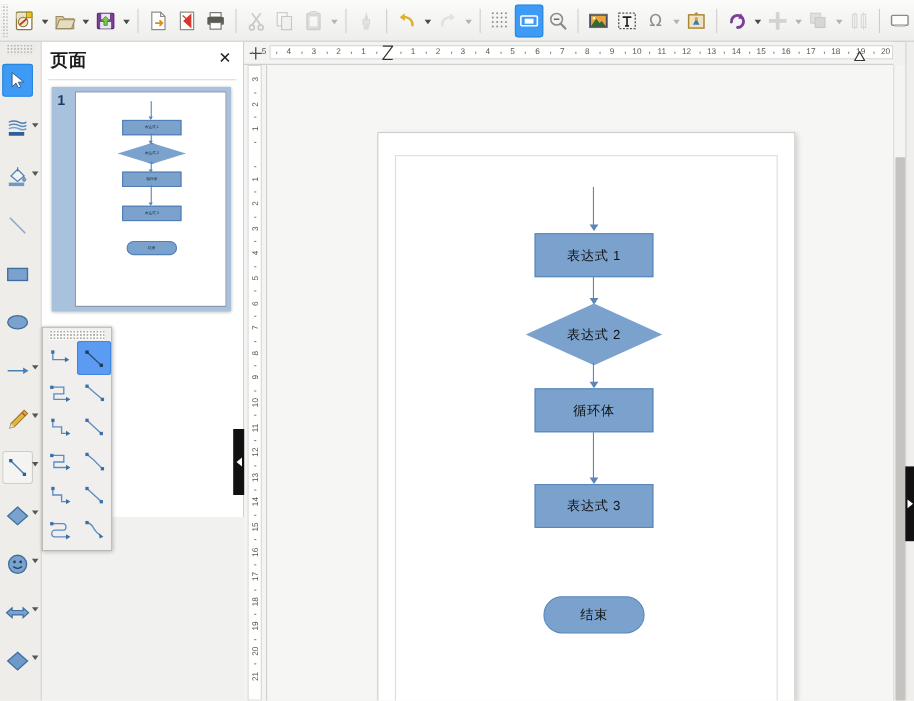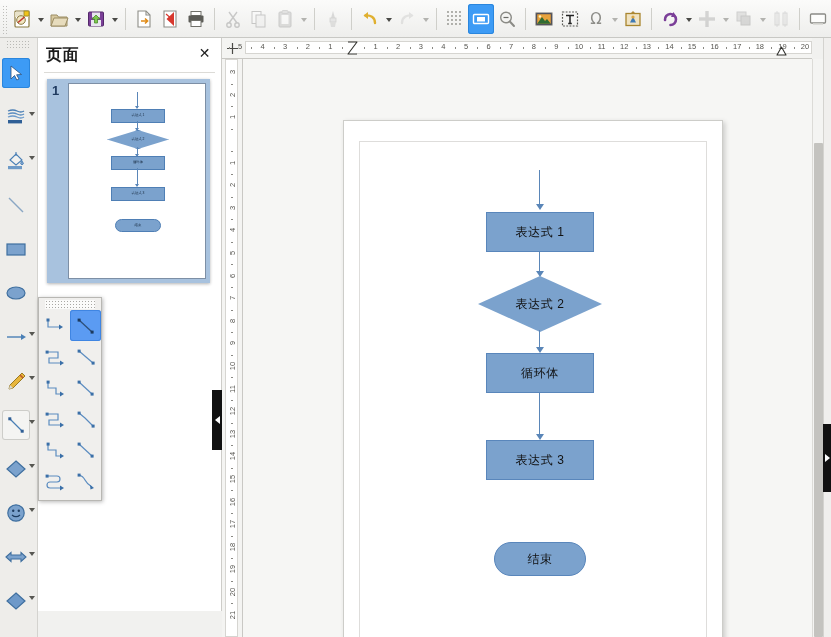--- a/index.html
+++ b/index.html
@@ -42,21 +42,21 @@
     background-size:3px 3px;background-position:0 3px;}
   .ritem{position:relative;height:44px;display:flex;align-items:center;}
   .ricon{width:28px;height:30px;margin-left:2px;display:flex;align-items:center;justify-content:center;border-radius:3px;}
   .ricon.on{background:#3d9bf5;box-shadow:inset 0 0 0 1px #2a86dd;}
   .ricon.framed{background:#f4f4f2;box-shadow:inset 0 0 0 1px #cdcdc9;}
   .rarr{position:absolute;right:2px;top:17px;width:0;height:0;
     border-left:3.5px solid transparent;border-right:3.5px solid transparent;border-top:4px solid #575752;}
 
   
   #pages{
-    position:absolute;left:38px;top:38px;width:184px;height:573px;
+    position:absolute;left:38px;top:38px;width:184px;height:432px;
     background:#ffffff;border-right:1px solid #cdccc8;box-sizing:border-box;
   }
   #pages-head{position:relative;height:34px;}
   #pages-title{position:absolute;left:8px;top:7px;font-size:16px;font-weight:bold;color:#1b1b1b;letter-spacing:.5px;}
   #pages-close{position:absolute;right:8px;top:6px;width:17px;height:17px;display:flex;
     align-items:center;justify-content:center;font-size:14px;color:#222;cursor:pointer;}
   #pages-sep{position:absolute;left:6px;right:6px;top:34px;height:1px;background:#dcdbd7;}
   #slide-list{position:absolute;left:0;top:36px;width:184px;bottom:0;overflow:hidden;}
   #slide1{position:relative;margin:5px 0 0 9px;width:163px;height:204px;
     background:#a8c2de;box-shadow:0 1px 3px rgba(0,0,0,.3);box-sizing:border-box;}

